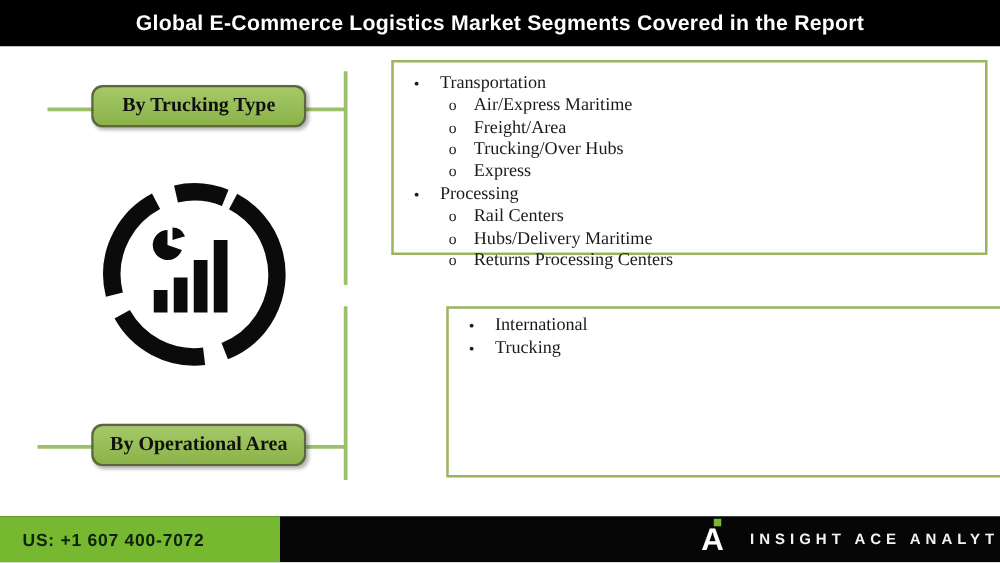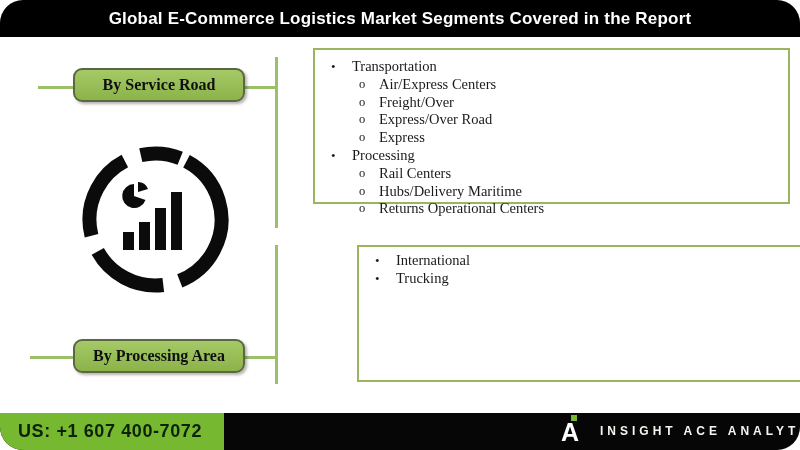--- a/index.html
+++ b/index.html
@@ -1,17 +1,17 @@
 <!DOCTYPE html>
 <html><head>
 <meta charset="utf-8">
 <style>
   html,body{margin:0;padding:0;background:#fff;}
   #canvas{position:relative;width:800px;height:450px;background:#ffffff;overflow:hidden;
-          font-family:"Liberation Sans",sans-serif;border-radius:23px;}
+          font-family:"Liberation Sans",sans-serif;}
 
   
   .banner{position:absolute;left:0;top:0;width:800px;height:37px;background:#000;
           display:flex;align-items:center;justify-content:center;}
   .banner-title{color:#ffffff;font-size:17px;font-weight:bold;letter-spacing:0.2px;}
 
   
   .h-line{position:absolute;height:3px;background:#9cc06a;}
   .v-line{position:absolute;width:3px;background:#9cc06a;}
   #stub-top{left:38px;top:86px;width:37px;}
@@ -44,21 +44,21 @@
   .row .marker{flex:0 0 auto;text-align:left;}
   .lv1 .marker{margin-left:16px;width:21px;font-size:13px;}
   .lv1 .marker::before{content:"\2022";}
   .lv2 .marker{margin-left:44px;width:20px;font-size:12.5px;}
   .lv2 .marker::before{content:"o";}
 
   
   .footer-bar{position:absolute;left:0;top:413px;width:800px;height:37px;background:#060606;}
   .footer-green{position:absolute;left:0;top:0;width:224px;height:37px;background:#76b82f;
                 display:flex;align-items:center;padding-left:18px;box-sizing:border-box;}
-  .phone{font-weight:bold;font-size:18px;color:#0e2209;letter-spacing:0.6px;}
+  .phone{font-weight:bold;font-size:14px;color:#0e2209;letter-spacing:0.6px;}
   .brand-glyph{position:absolute;left:559px;top:417px;width:30px;height:33px;}
   .glyph-a{position:absolute;left:2px;top:0px;font-size:25px;font-weight:bold;color:#ffffff;
            line-height:31px;font-family:"Liberation Sans",sans-serif;}
   .glyph-dot{position:absolute;left:12px;top:-2px;width:6px;height:6px;background:#76b82f;}
   .brand-text{position:absolute;left:600px;top:424px;color:#f4f4ef;font-size:12px;
               font-weight:bold;letter-spacing:4px;white-space:nowrap;}
 </style>
 </head>
 <body>
 
@@ -68,71 +68,71 @@
     <div class="banner-title">Global E-Commerce Logistics Market Segments Covered in the Report</div>
   </div>
 
   <div class="h-line" id="stub-top"></div>
   <div class="h-line" id="link-top"></div>
   <div class="h-line" id="stub-bottom"></div>
   <div class="h-line" id="link-bottom"></div>
   <div class="v-line" id="vline-1"></div>
   <div class="v-line" id="vline-2"></div>
 
-  <div class="seg-btn" id="btn-service">By Service Road</div>
-  <div class="seg-btn" id="btn-operational">By Processing Area</div>
+  <div class="seg-btn" id="btn-service">By Trucking Type</div>
+  <div class="seg-btn" id="btn-operational">By Operational Area</div>
 
   <svg class="center-icon" viewBox="0 0 155 155" xmlns="http://www.w3.org/2000/svg">
     <g transform="rotate(-62 77.5 77.5)">
       <circle cx="77.5" cy="77.5" r="66" fill="none" stroke="#0b0b0b" stroke-width="14" stroke-dasharray="150 17 78 17 88 17 40 7.7"></circle>
     </g>
     <rect x="45" y="90" width="11" height="18" fill="#0b0b0b"></rect>
     <rect x="61" y="80" width="11" height="28" fill="#0b0b0b"></rect>
     <rect x="77" y="66" width="11" height="42" fill="#0b0b0b"></rect>
     <rect x="93" y="50" width="11" height="58" fill="#0b0b0b"></rect>
     <path d="M56,54 L56,42 A12,12 0 1 0 67.5,58 Z" fill="#0b0b0b"></path>
     <path d="M60,50 L60,40 A11,11 0 0 1 70,47 Z" fill="#0b0b0b"></path>
   </svg>
 
   <div class="seg-box" id="box-service">
     <div class="row lv1">
         <span class="marker"></span>
         <span>Transportation</span>
       </div>
     <div class="row lv2">
         <span class="marker"></span>
-        <span>Air/Express Centers</span>
+        <span>Air/Express Maritime</span>
       </div>
     <div class="row lv2">
         <span class="marker"></span>
-        <span>Freight/Over</span>
+        <span>Freight/Area</span>
       </div>
     <div class="row lv2">
         <span class="marker"></span>
-        <span>Express/Over Road</span>
+        <span>Trucking/Over Hubs</span>
       </div>
     <div class="row lv2">
         <span class="marker"></span>
         <span>Express</span>
       </div>
     <div class="row lv1">
         <span class="marker"></span>
         <span>Processing</span>
       </div>
     <div class="row lv2">
         <span class="marker"></span>
         <span>Rail Centers</span>
       </div>
     <div class="row lv2">
         <span class="marker"></span>
         <span>Hubs/Delivery Maritime</span>
       </div>
     <div class="row lv2">
         <span class="marker"></span>
-        <span>Returns Operational Centers</span>
+        <span>Returns Processing Centers</span>
       </div>
   </div>
 
   <div class="seg-box" id="box-operational">
     <div class="row lv1">
         <span class="marker"></span>
         <span>International</span>
       </div>
     <div class="row lv1">
         <span class="marker"></span>

